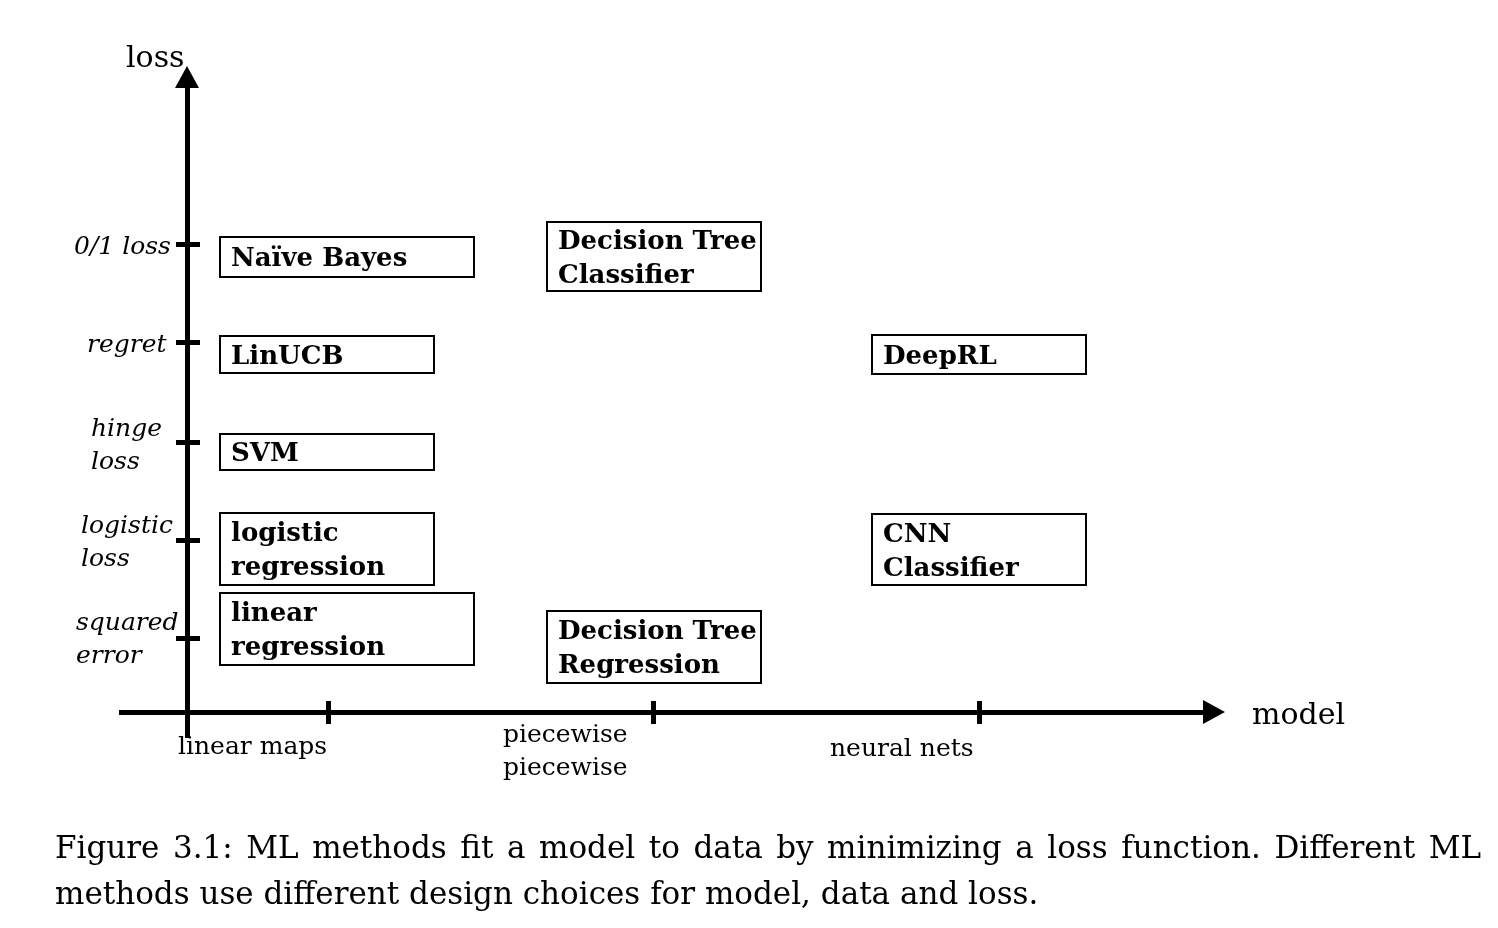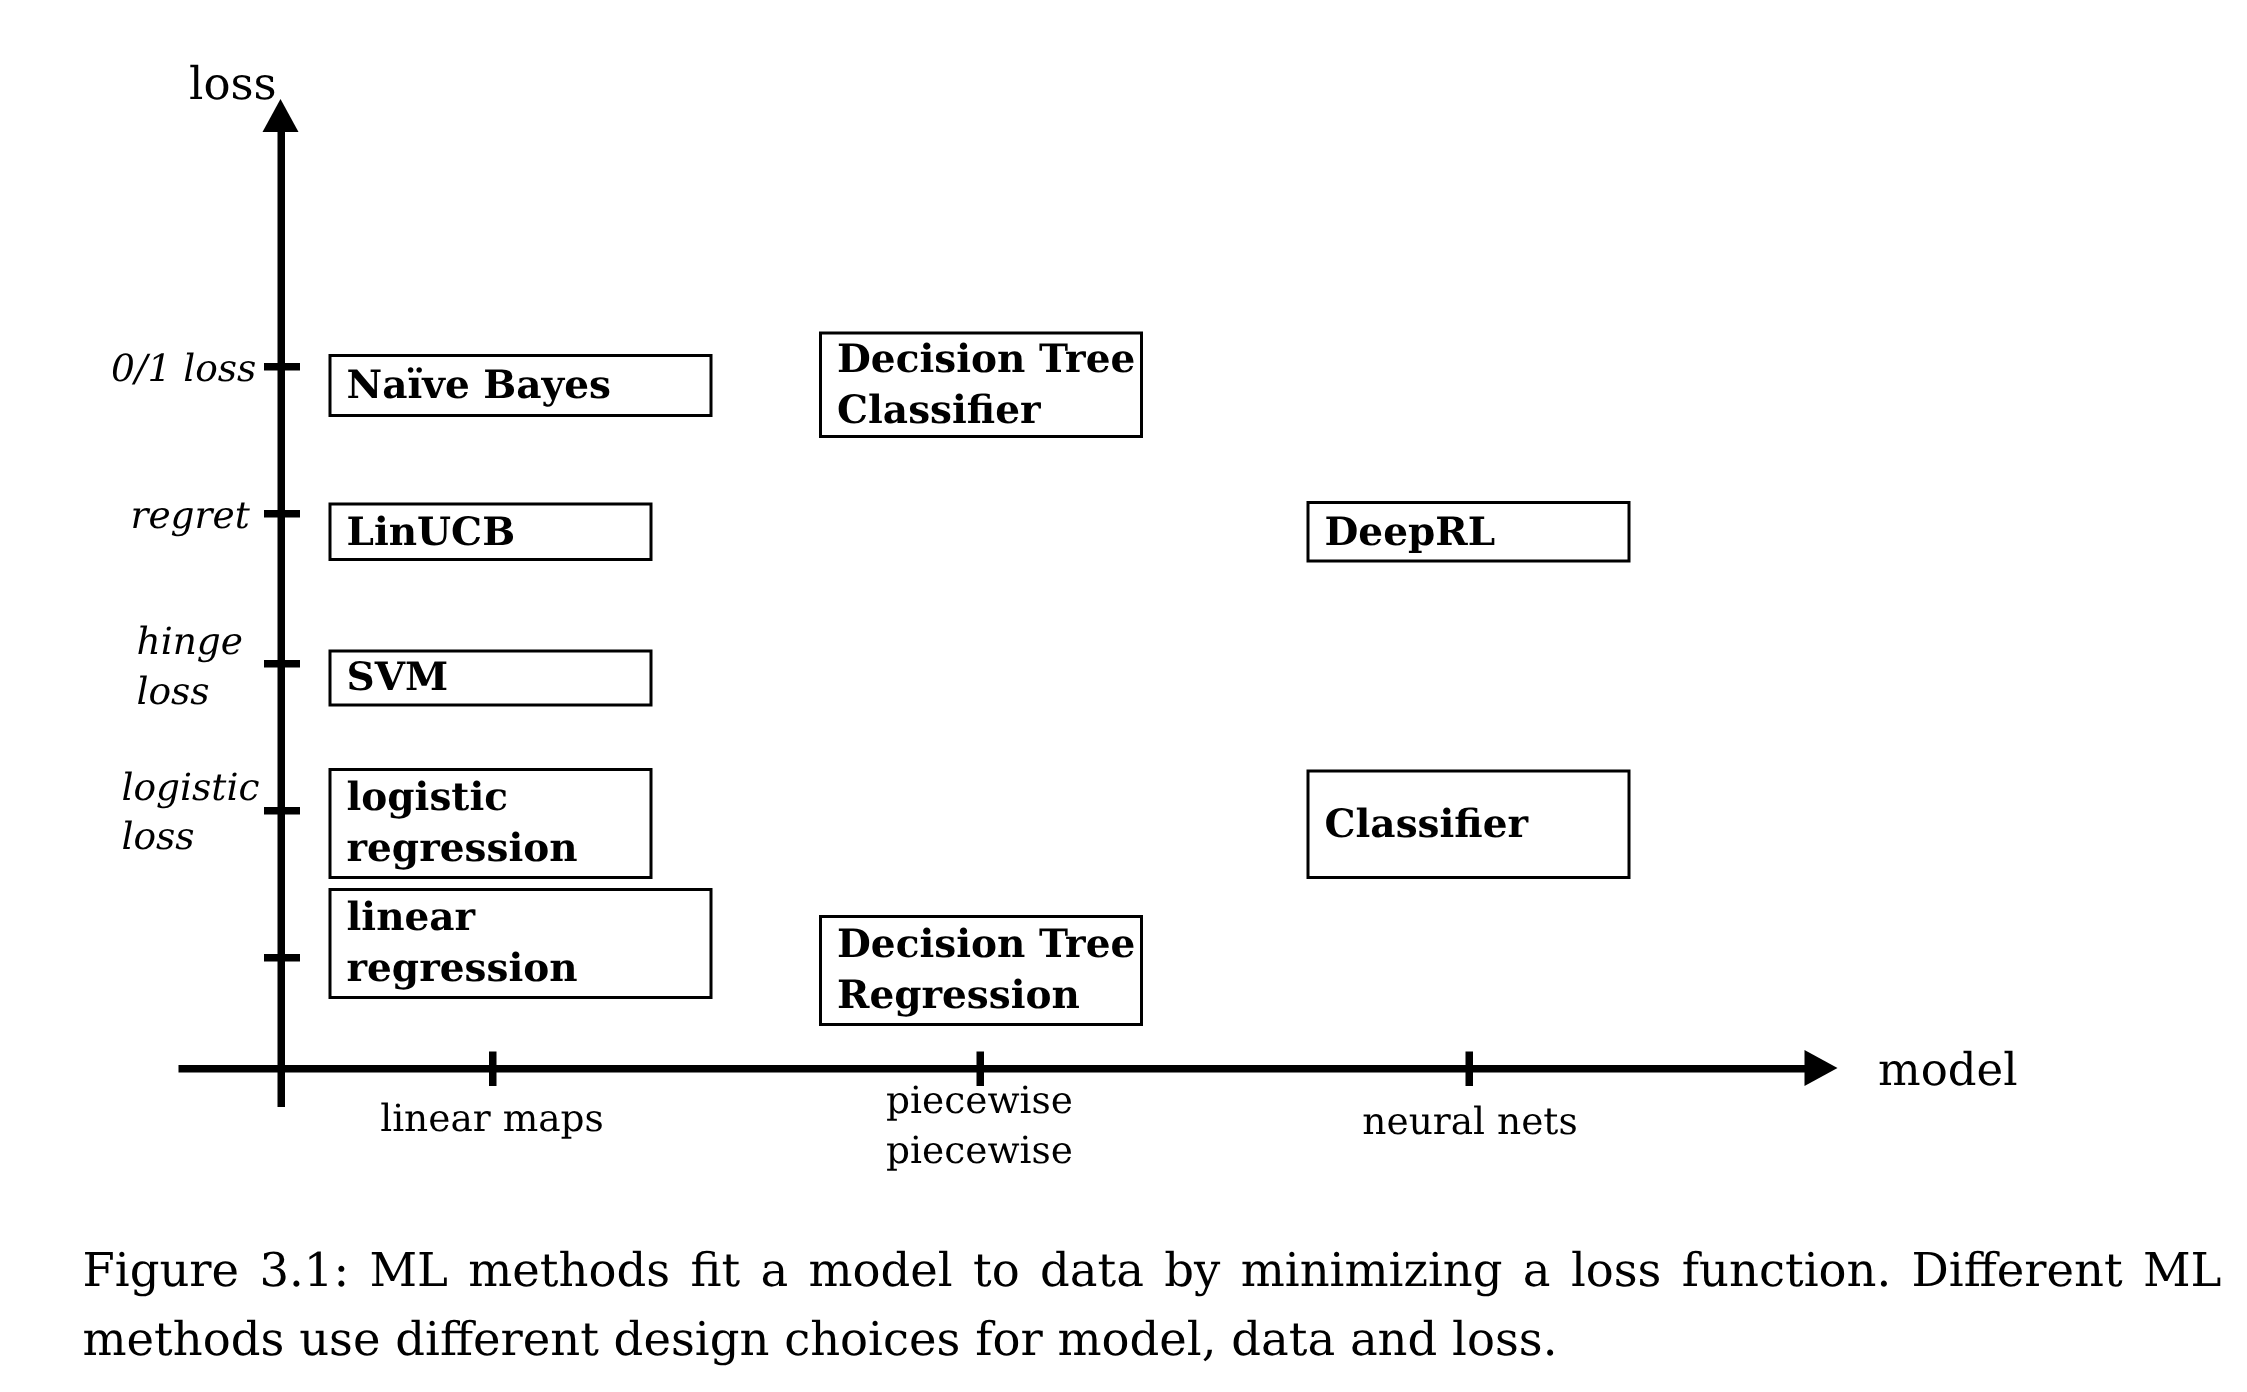--- a/index.html
+++ b/index.html
@@ -32,21 +32,21 @@
   .y-title { left: 107px; top: 40px; }
   .x-title { left: 1233px; top: 697px; }
 
   
   .ytick { position: absolute; left: 157px; width: 24px; height: 5px; background: #000; }
   .xtick { position: absolute; top: 701px; width: 5px; height: 23px; background: #000; }
 
   
   .ylabel { position: absolute; font-size: 25px; line-height: 33px; text-align: left; white-space: nowrap; font-style: italic; }
   .ylabel span { display: block; }
-  .xlabel { position: absolute; width: 300px; font-size: 25px; line-height: 33px; text-align: center; }
+  .xlabel { position: absolute; width: 300px; font-size: 25px; line-height: 33px; }
   .xlabel span { display: block; }
 
   
   .node-box {
     position: absolute;
     box-sizing: border-box;
     border: 2px solid #000;
     background: #ffffff;
     display: flex;
     flex-direction: column;
@@ -89,20 +89,24 @@
       <span>regret</span>
     </div>
     <div class="ylabel" style="left:72px; top:411px">
       <span>hinge</span>
       <span>loss</span>
     </div>
     <div class="ylabel" style="left:62px; top:508px">
       <span>logistic</span>
       <span>loss</span>
     </div>
+    <div class="ylabel" style="left:57px; top:605px">
+      <span>squared</span>
+      <span>error</span>
+    </div>
 
     <div class="xtick" style="left:307px"></div>
     <div class="xtick" style="left:632px"></div>
     <div class="xtick" style="left:958px"></div>
 
     <div class="xlabel" style="left:159px; top:729px">
       <span>linear maps</span>
     </div>
     <div class="xlabel" style="left:484px; top:717px">
       <span>piecewise</span>
@@ -130,20 +134,21 @@
     </div>
     <div class="node-box" style="left:200px; top:433px; width:216px; height:38px">
       <span>SVM</span>
       <span></span>
     </div>
     <div class="node-box" style="left:200px; top:512px; width:216px; height:74px">
       <span>logistic</span>
       <span>regression</span>
     </div>
     <div class="node-box" style="left:852px; top:513px; width:216px; height:73px">
+      <span>CNN</span>
       <span>Classifier</span>
     </div>
     <div class="node-box" style="left:200px; top:592px; width:256px; height:74px">
       <span>linear</span>
       <span>regression</span>
     </div>
     <div class="node-box" style="left:527px; top:610px; width:216px; height:74px">
       <span>Decision Tree</span>
       <span>Regression</span>
     </div>

